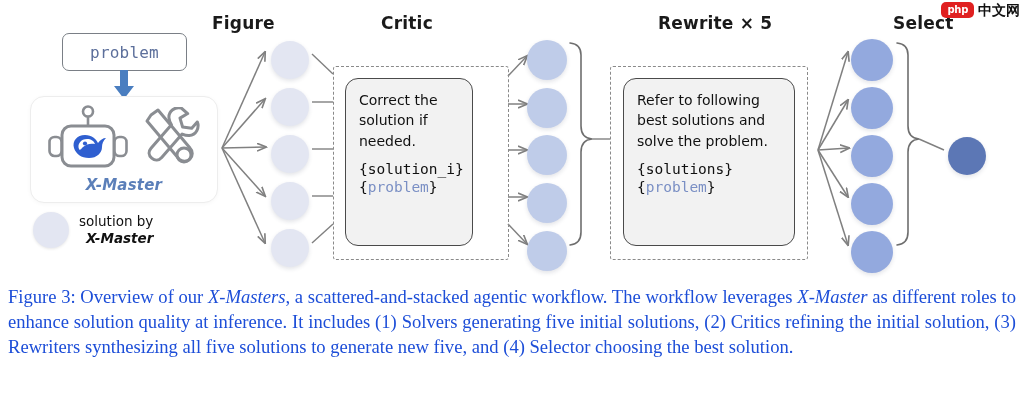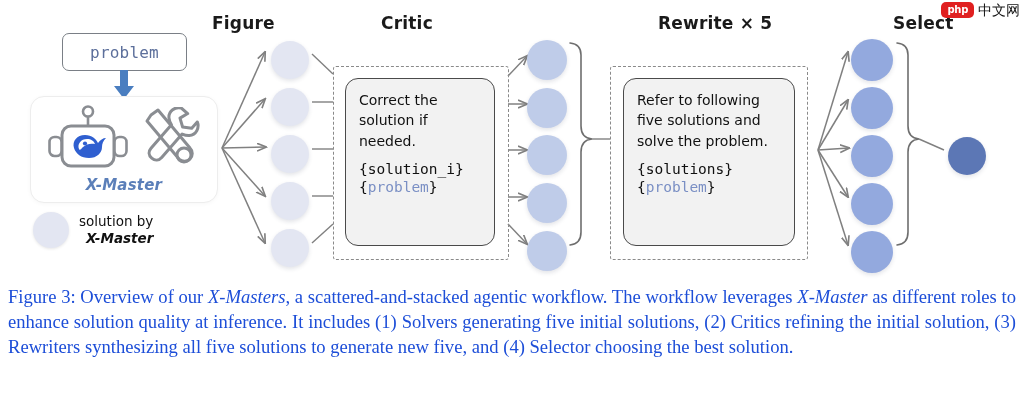--- a/index.html
+++ b/index.html
@@ -37,21 +37,21 @@
     font-weight: bold;
     font-size: 10px;
     line-height: 11px;
     padding: 2px 6px 3px 6px;
     border-radius: 5px;
     letter-spacing: -0.3px;
   }
   .wm-cn {
     color: #111;
     font-family: "DejaVu Sans", sans-serif;
-    font-weight: normal;
+    font-weight: bold;
     font-size: 14px;
     line-height: 14px;
     letter-spacing: 0px;
   }
 
   
   #diagram {
     position: absolute;
     left: 0; top: 0;
     width: 1024px;
@@ -344,28 +344,28 @@
         <div class="sol-circle" style="width: 42px; height: 42px; left: 851px; top: 39px; background: rgb(147, 169, 222);"></div>
         <div class="sol-circle" style="width: 42px; height: 42px; left: 851px; top: 87px; background: rgb(147, 169, 222);"></div>
         <div class="sol-circle" style="width: 42px; height: 42px; left: 851px; top: 135px; background: rgb(147, 169, 222);"></div>
         <div class="sol-circle" style="width: 42px; height: 42px; left: 851px; top: 183px; background: rgb(147, 169, 222);"></div>
         <div class="sol-circle" style="width: 42px; height: 42px; left: 851px; top: 231px; background: rgb(147, 169, 222);"></div>
         <div class="sol-circle" style="width: 38px; height: 38px; left: 948px; top: 137px; background: rgb(92, 119, 181);"></div>
       </div>
 
     <div id="prompts">
         <div class="dashed-group" style="left: 333px; top: 66px; width: 174px; height: 192px;"></div>
-        <div class="prompt-card" style="left: 345px; top: 78px; width: 150px; height: 168px;">
+        <div class="prompt-card" style="left: 345px; top: 78px; width: 128px; height: 168px;">
           <p class="prompt-instr">Correct the solution if needed.</p>
           <div class="prompt-var">{solution_i}</div>
           <div class="prompt-var">{<span class="vblue">problem</span>}</div>
         </div>
         <div class="dashed-group" style="left: 610px; top: 66px; width: 196px; height: 192px;"></div>
         <div class="prompt-card" style="left: 623px; top: 78px; width: 172px; height: 168px;">
-          <p class="prompt-instr">Refer to following five solutions and solve the problem.</p>
+          <p class="prompt-instr">Refer to following best solutions and solve the problem.</p>
           <div class="prompt-var">{solutions}</div>
           <div class="prompt-var">{<span class="vblue">problem</span>}</div>
         </div>
       </div>
 
   </div>
 
   <div id="caption"><span>Figure 3:  Overview of our </span><span class="ital">X-Masters</span><span>, a scattered-and-stacked agentic workflow.  The workflow leverages </span><span class="ital">X-Master</span><span> as different roles to enhance solution quality at inference. It includes (1) Solvers generating five initial solutions, (2) Critics refining the initial solution, (3) Rewriters synthesizing all five solutions to generate new five, and (4) Selector choosing the best solution.</span></div>
 
 </div>

